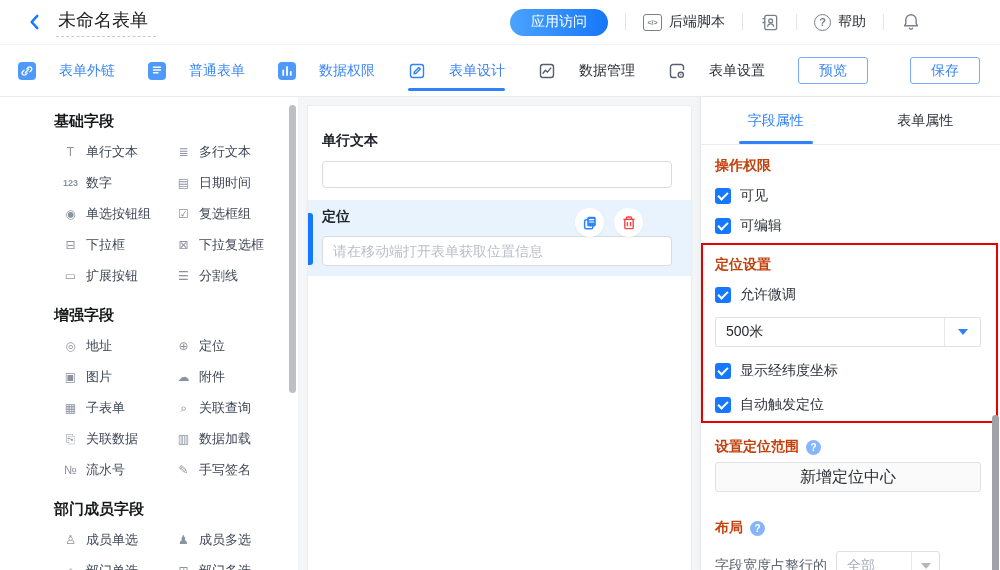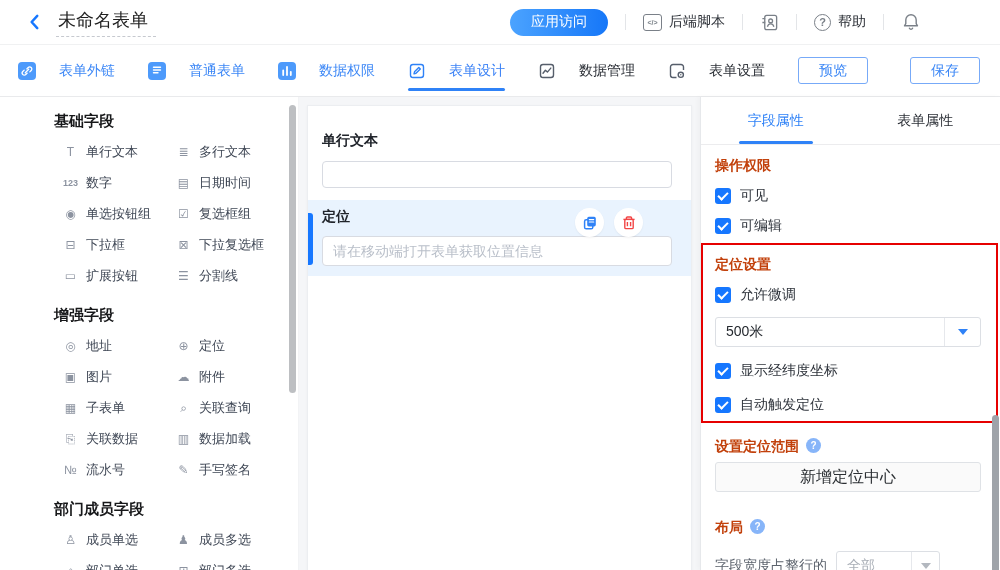--- a/index.html
+++ b/index.html
@@ -99,21 +99,21 @@
     background:#fff; display:flex; align-items:center; cursor:pointer; }
   .select .val { flex:1; padding-left:10px; font-size:14px; color:#25292f; }
   .select .arrow-cell { width:36px; align-self:stretch; border-left:1px solid #e6e8ec;
     display:flex; align-items:center; justify-content:center; }
   .tri-blue { width:0; height:0; border-left:5px solid transparent; border-right:5px solid transparent;
     border-top:6px solid #2f82f7; }
   .tri-gray { width:0; height:0; border-left:5px solid transparent; border-right:5px solid transparent;
     border-top:6px solid #b3b8bf; }
   .red-box { position:absolute; left:0; top:146px; width:297px; height:180px;
     border:2px solid #e60000; pointer-events:none; z-index:5; }
-  .hrow { display:flex; gap:7px; }
+  .hrow { display:flex; align-items:center; gap:7px; }
   .qmark { width:15px; height:15px; border-radius:50%; background:#87b5f9; color:#fff;
     font-size:10px; font-weight:700; display:inline-flex; align-items:center; justify-content:center; cursor:pointer;}
   .wide-btn { margin-top:6px; width:266px; height:30px; background:#fafafa;
     border:1px solid #dfe2e6; border-radius:3px; font-size:16px; color:#2b2f33; cursor:pointer;
     font-family:"Liberation Sans","DejaVu Sans",sans-serif; }
   .wrow { margin-top:14px; display:flex; align-items:center; gap:9px; }
   .wlabel { font-size:14px; color:#5c636d; }
   .select.small { margin-top:0; width:104px; }
   .select.small .val { color:#a9aeb6; }
   .select.small .arrow-cell { width:28px; }

